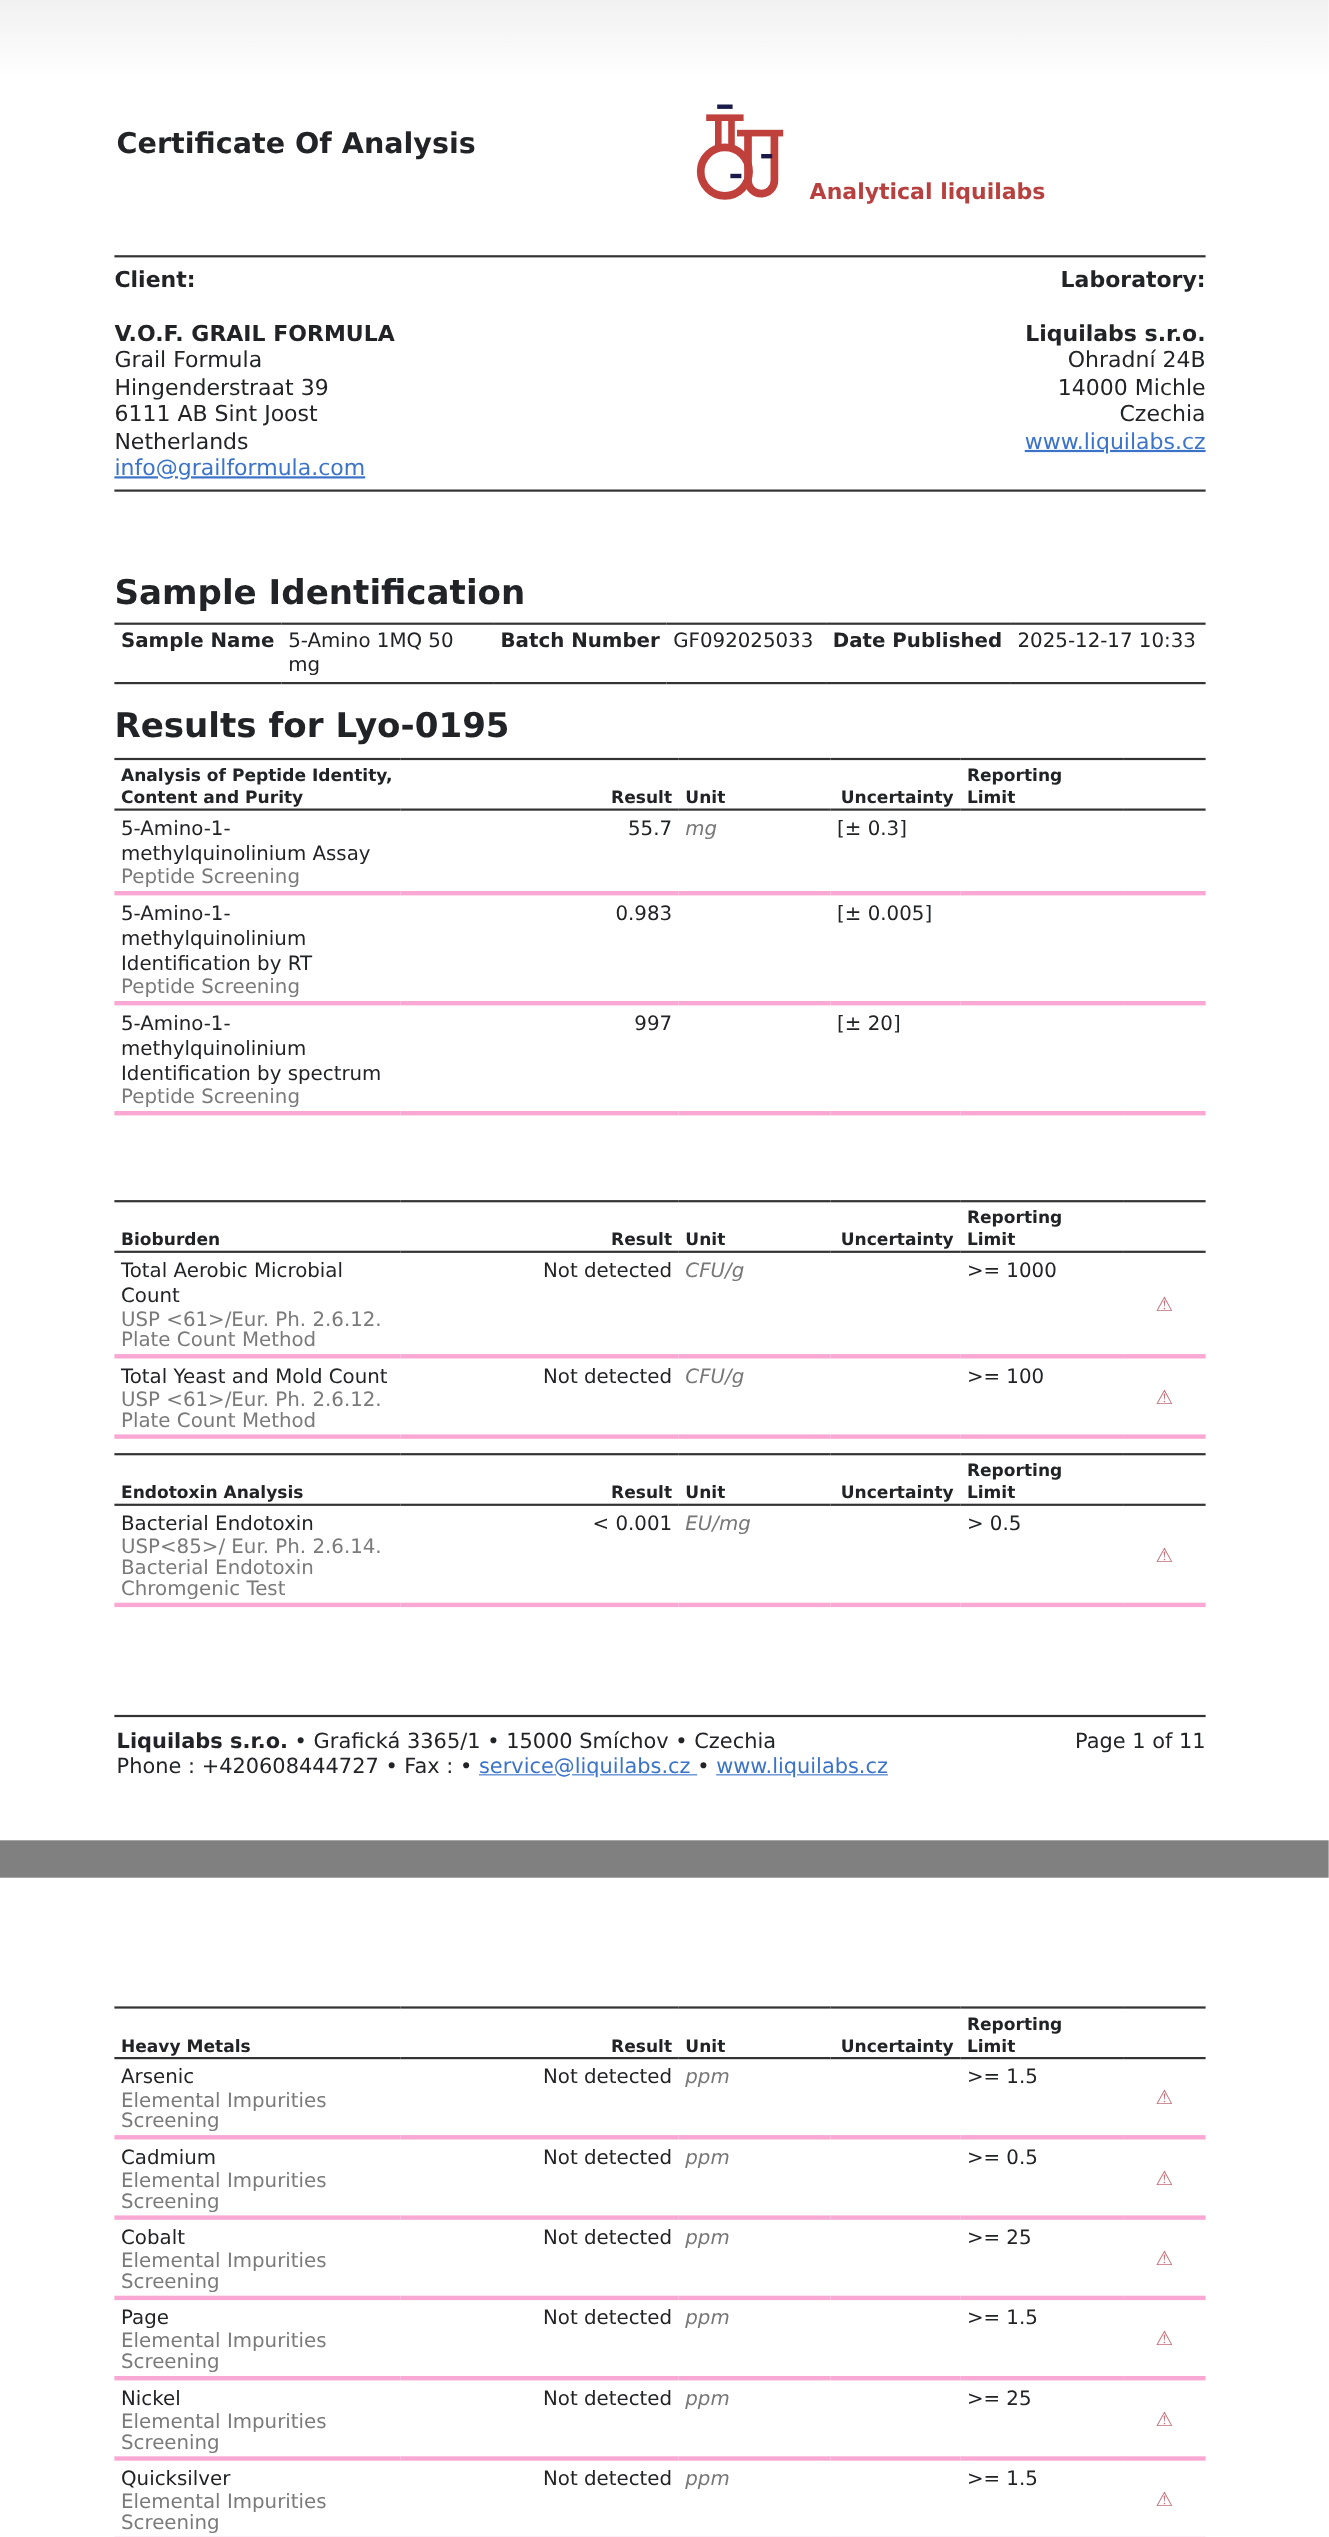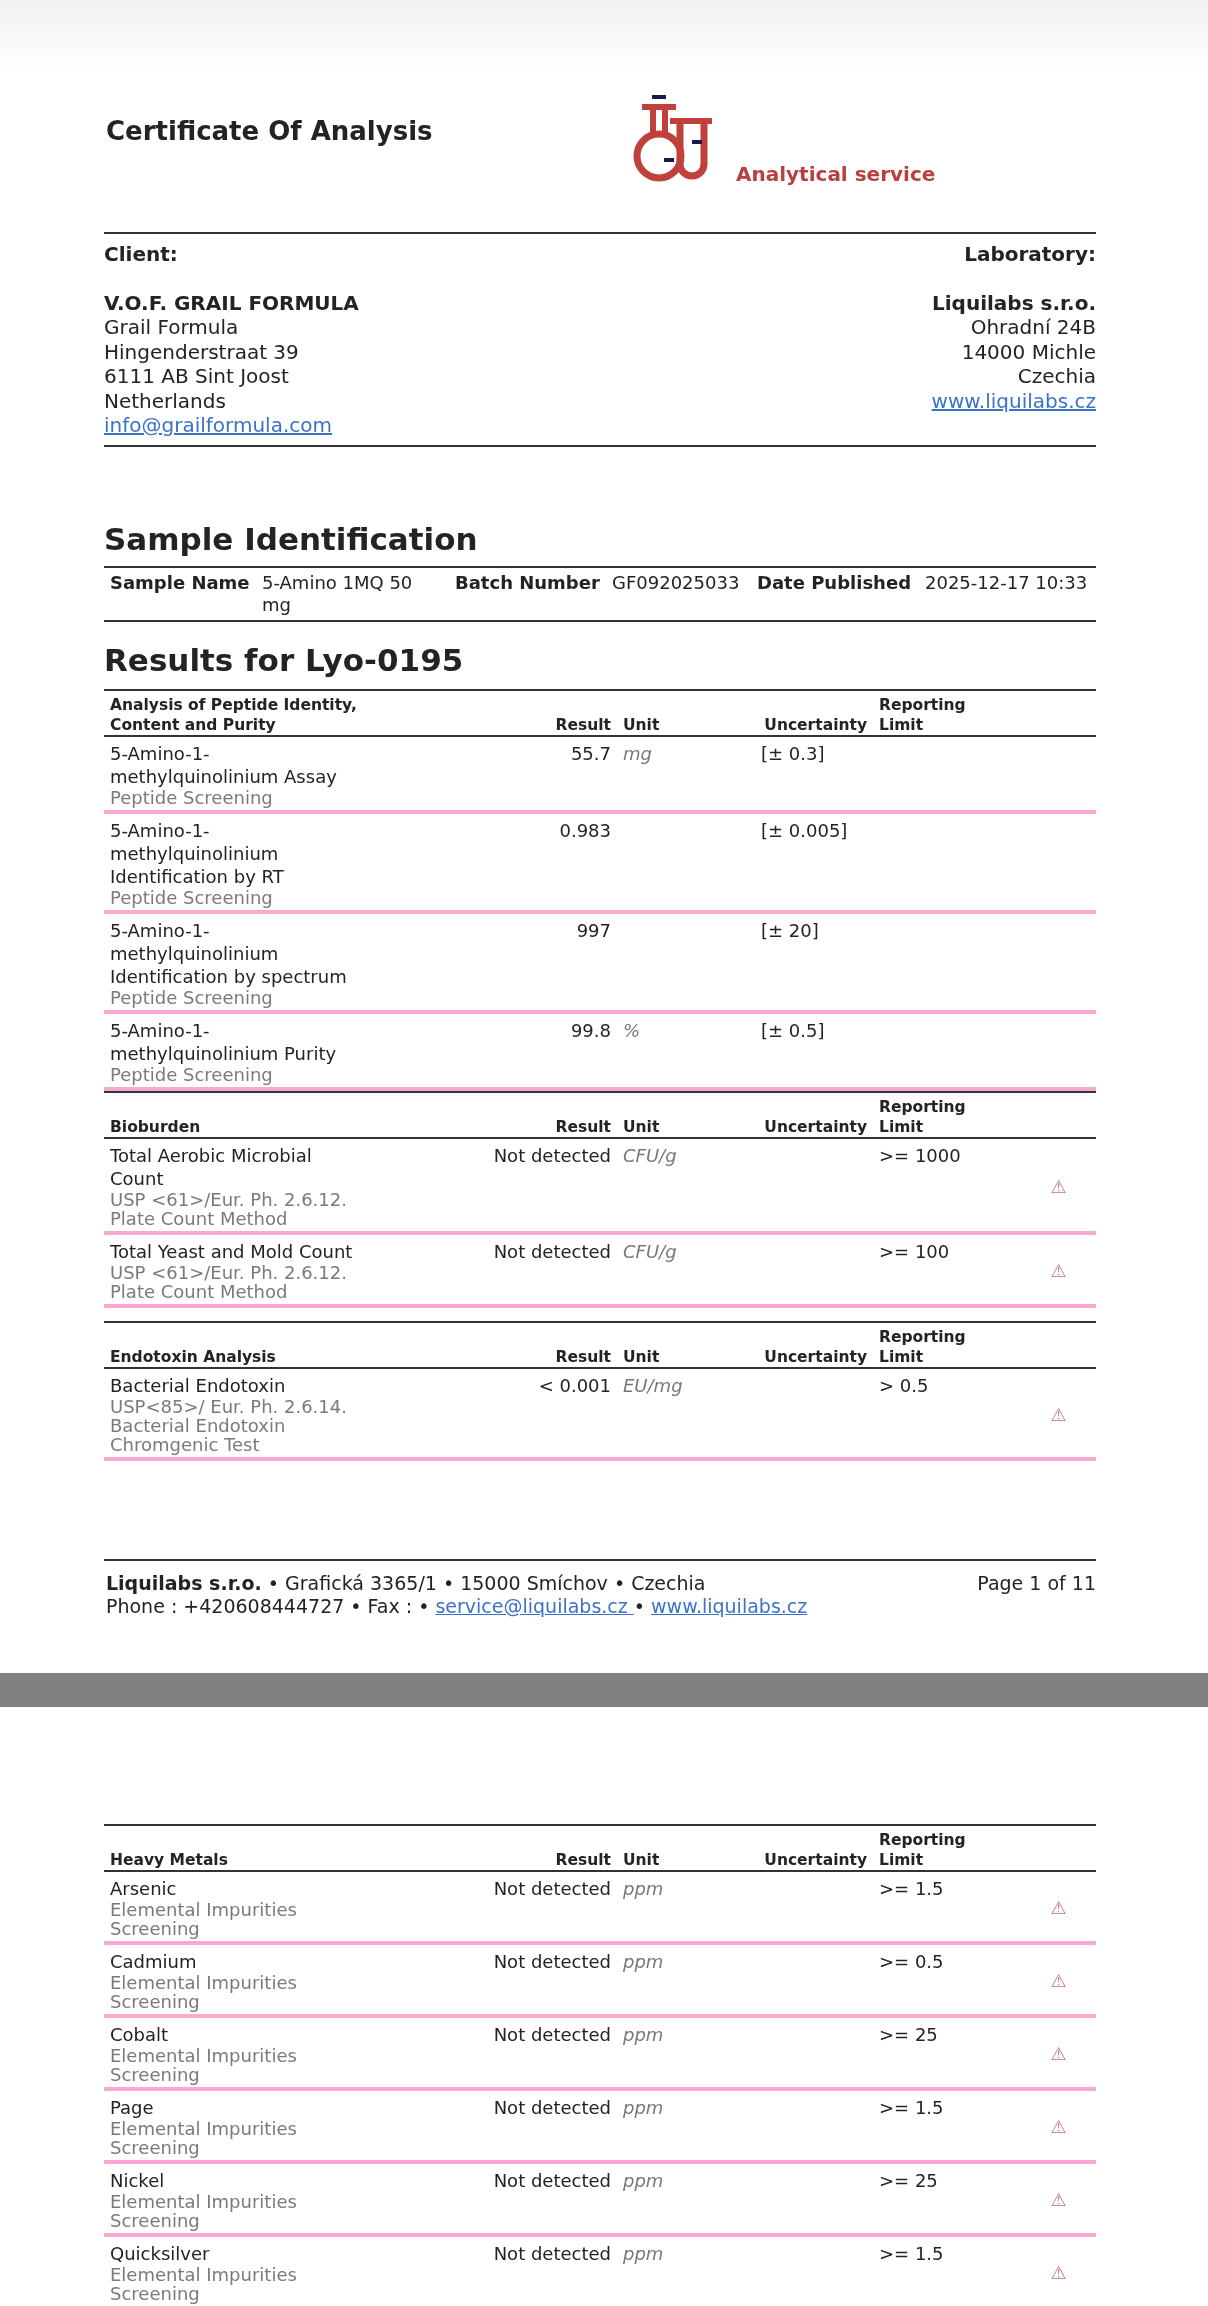--- a/index.html
+++ b/index.html
@@ -50,21 +50,21 @@
     <rect x="24" y="7" width="14" height="4" fill="#1a1a4a"></rect>
     <rect x="14" y="16" width="34" height="6" fill="#c0403c"></rect>
     <rect x="22" y="20" width="6" height="28" fill="#c0403c"></rect>
     <rect x="34" y="20" width="6" height="28" fill="#c0403c"></rect>
     <circle cx="31" cy="68" r="22" fill="none" stroke="#c0403c" stroke-width="7"></circle>
     <rect x="42" y="30" width="42" height="6" fill="#c0403c"></rect>
     <path d="M52 34 V76 A12 12 0 0 0 76 76 V34" fill="none" stroke="#c0403c" stroke-width="7"></path>
     <rect x="64" y="52" width="10" height="4" fill="#1a1a4a"></rect>
     <rect x="36" y="70" width="10" height="4" fill="#1a1a4a"></rect>
   </svg>
-  <div class="logo-sub">Analytical service</div>
+  <div class="logo-sub">Analytical liquilabs</div>
 </div>
 
 <div class="hr" style="left:104px;top:232px;width:992px;"></div>
 
 <div class="addr" style="left:104px;top:242px;">
   <div class="lbl">Client:</div>
   <div style="height:24px"></div>
   <div class="lbl">V.O.F. GRAIL FORMULA</div>
   <div>Grail Formula</div>
   <div>Hingenderstraat 39</div>
@@ -148,28 +148,20 @@
           <td class="warn"></td>
         </tr>
         <tr>
           <td><span>5-Amino-1-methylquinolinium Identification by spectrum</span><span class="sub">Peptide Screening</span></td>
           <td class="r">997</td>
           <td class="unit"></td>
           <td>[± 20]</td>
           <td></td>
           <td class="warn"></td>
         </tr>
-        <tr>
-          <td><span>5-Amino-1-methylquinolinium Purity</span><span class="sub">Peptide Screening</span></td>
-          <td class="r">99.8</td>
-          <td class="unit">%</td>
-          <td>[± 0.5]</td>
-          <td></td>
-          <td class="warn"></td>
-        </tr>
       </tbody>
     </table>
     <table class="res" style="top: 1091px;">
       <colgroup>
         <col style="width:260px">
         <col style="width:253px">
         <col style="width:138px">
         <col style="width:118px">
         <col style="width:148px">
         <col>

